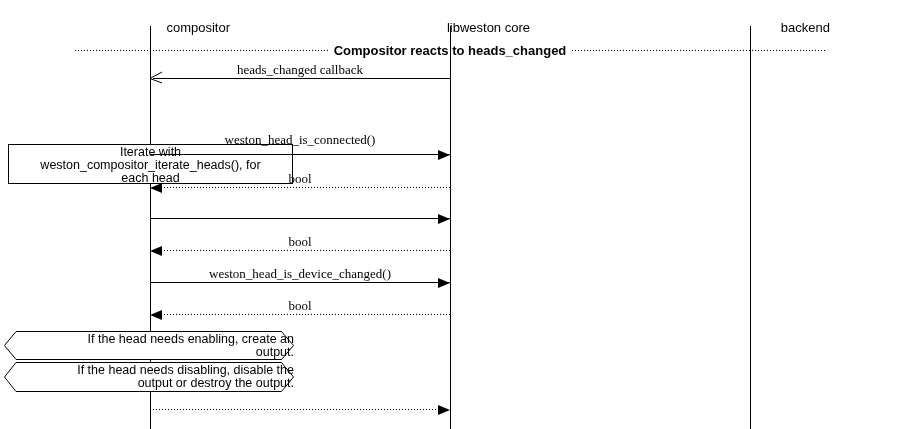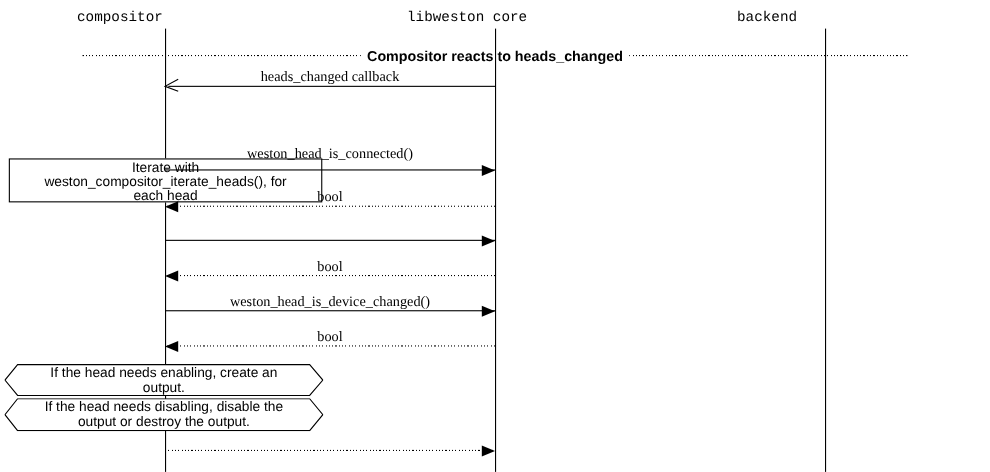--- a/index.html
+++ b/index.html
@@ -11,26 +11,25 @@
     width: 900px;
     height: 429px;
     background: #ffffff;
     color: #000000;
     font-size: 13px;
     overflow: hidden;
   }
 
   .lifeline-label {
     position: absolute;
-    top: 8px;
+    top: 20px;
     width: 160px;
-    text-align: left;
+    text-align: right;
     height: 16px;
     line-height: 16px;
-    font-family: Liberation Mono, monospace;
   }
 
   .lifeline {
     position: absolute;
     top: 26px;
     bottom: 0;
     width: 1px;
     background: #000000;
   }
 
@@ -119,21 +118,21 @@
   }
   .condition polygon {
     fill: #ffffff;
     stroke: #000000;
     stroke-width: 1;
   }
   .hex-text {
     position: absolute;
     left: 0;
     width: 100%;
-    text-align: center;
+    text-align: right;
     white-space: pre-line;
     line-height: 13px;
     font-size: 12.5px;
   }
 </style>
 </head>
 <body>
 
 <div class="canvas">
 

